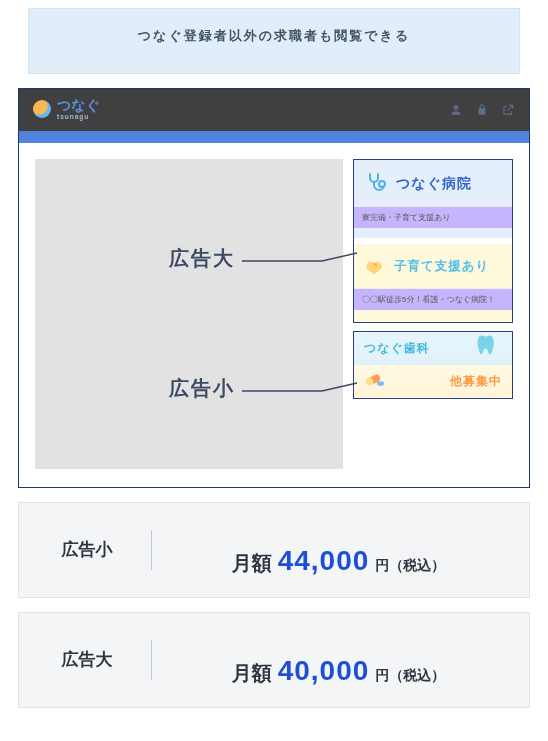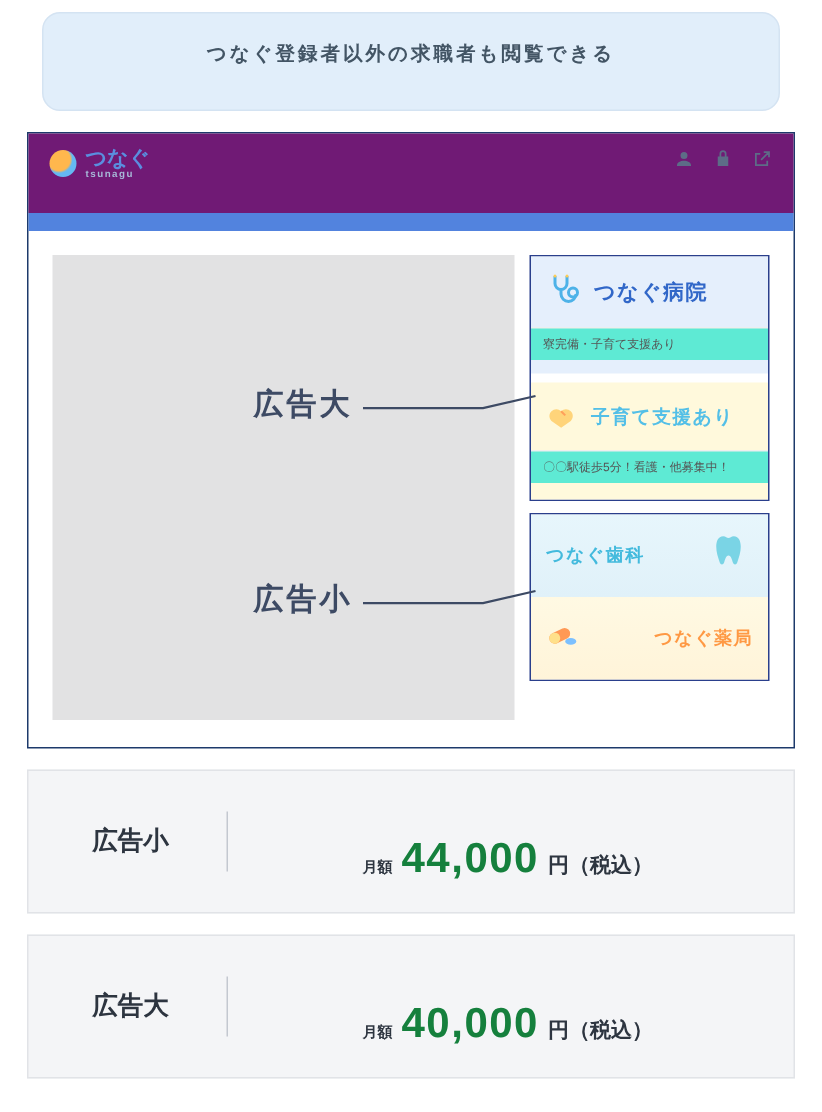--- a/index.html
+++ b/index.html
@@ -8,21 +8,21 @@
       height: 741px;
       font-family: "Hiragino Sans", "Yu Gothic", sans-serif;
       background: #fff;
       color: #333;
     }
 
     
     .title-banner {
       margin: 8px 28px 14px;
       background: #e1eefa;
-      border-radius: 12px;
+      border-radius: 0;
       padding: 18px 16px 20px;
       text-align: center;
       border: 1px solid #d4e3f2;
     }
     .title-sub {
       font-size: 13px;
       font-weight: 700;
       color: #435565;
       letter-spacing: 2px;
       margin-bottom: 8px;
@@ -37,24 +37,24 @@
     
     .browser {
       margin: 0 18px;
       border: 1px solid #1d3a6b;
       background: #fff;
       position: relative;
     }
 
     .topbar {
       display: flex;
-      align-items: center;
+      align-items: flex-end;
       justify-content: space-between;
-      padding: 8px 14px 21px;
-      background: #701a75;
+      padding: 8px 14px 10px;
+      background: #404040;
     }
     .logo {
       display: flex;
       align-items: center;
       gap: 6px;
     }
     .logo-mark {
       width: 18px;
       height: 18px;
       border-radius: 50%;
@@ -142,21 +142,21 @@
     }
     .card-title-p {
       font-size: 12px;
       font-weight: 700;
       color: #ff9944;
       letter-spacing: 1px;
     }
     .card-footer {
       font-size: 8px;
       color: #555;
-      background: #5eead4;
+      background: #c4b5fd;
       padding: 5px 8px;
       border-top: 1px solid #eee;
     }
 
     .ad-large .half {
       height: 78px;
       position: relative;
       overflow: hidden;
     }
     .ad-large .half.top { background: #e5effc; }
@@ -168,21 +168,21 @@
     .ad-small {
       display: flex;
       flex-direction: column;
     }
     .small-row {
       display: flex;
       align-items: center;
       justify-content: space-between;
       padding: 8px 10px;
       gap: 6px;
-      height: 55px;
+      height: 33px;
     }
     .small-row.top {
       background: linear-gradient(180deg, #e7f6fc 0%, #e0f1f9 100%);
     }
     .small-row.bottom {
       background: linear-gradient(180deg, #fff9e3 0%, #fff4d9 100%);
     }
     .tooth-icon svg { width: 28px; height: 28px; }
     .pill-icon svg { width: 22px; height: 22px; }
 
@@ -225,28 +225,28 @@
       background: #c3c8d0;
     }
     .price-value {
       display: flex;
       align-items: baseline;
       gap: 6px;
       flex: 1;
       justify-content: center;
     }
     .price-prefix {
-      font-size: 10px;
+      font-size: 20px;
       font-weight: 700;
       color: #2d3540;
     }
     .price-number {
       font-size: 28px;
       font-weight: 800;
-      color: #15803d;
+      color: #1d4ed8;
       letter-spacing: 1px;
     }
     .price-suffix {
       font-size: 14px;
       font-weight: 700;
       color: #2d3540;
       margin-top: 34px;
     }
 
   </style>
@@ -309,42 +309,42 @@
         <div class="half bottom">
           <div class="card-body">
             <span class="hands-icon">
               <svg viewBox="0 0 24 24" fill="none">
                   <path d="M4 10c2-2 5-2 7 0 2-2 5-2 7 0 2 2 2 5 0 7l-7 5-7-5c-2-2-2-5 0-7z" fill="#ffd47a"></path>
                   <path d="M11 10l3 3" stroke="#ff9f5a" stroke-width="1.5"></path>
                 </svg>
             </span>
             <span class="card-title-c">子育て支援あり</span>
           </div>
-          <div class="card-footer">〇〇駅徒歩5分！看護・他募集中！</div>
+          <div class="card-footer">〇〇駅徒歩5分！看護・つなぐ病院！</div>
         </div>
       </div>
 
       <div class="ad-box ad-small">
         <div class="small-row top">
           <span class="card-title-d">つなぐ歯科</span>
           <span class="tooth-icon">
             <svg viewBox="0 0 24 24" fill="#7ad4e5">
                 <path d="M7 3c-3 0-4 3-4 6 0 3 1 6 2 9 .5 1.5 2 1.5 2.5 0 .5-1.5 1-4 2.5-4s2 2.5 2.5 4c.5 1.5 2 1.5 2.5 0 1-3 2-6 2-9 0-3-1-6-4-6-1.5 0-2 1-3 1s-1.5-1-3-1z"></path>
               </svg>
           </span>
         </div>
         <div class="small-row bottom">
           <span class="pill-icon">
             <svg viewBox="0 0 24 24">
                 <rect x="2" y="9" width="16" height="8" rx="4" fill="#ff9955" transform="rotate(-25 10 13)"></rect>
                 <rect x="2" y="9" width="8" height="8" rx="4" fill="#ffe08a" transform="rotate(-25 10 13)"></rect>
                 <ellipse cx="18" cy="17" rx="4" ry="2.5" fill="#7cc0ff"></ellipse>
               </svg>
           </span>
-          <span class="card-title-p">つなぐ薬局</span>
+          <span class="card-title-p">他募集中</span>
         </div>
       </div>
     </div>
 
     <span class="callout large-l">広告大</span>
     <svg class="leader" style="top:109px;left:223px" width="120" height="20">
       <path d="M0 9 H80 L115 1" stroke="#3d4a64" stroke-width="1.5" fill="none"></path>
     </svg>
 
     <span class="callout small-l">広告小</span>

